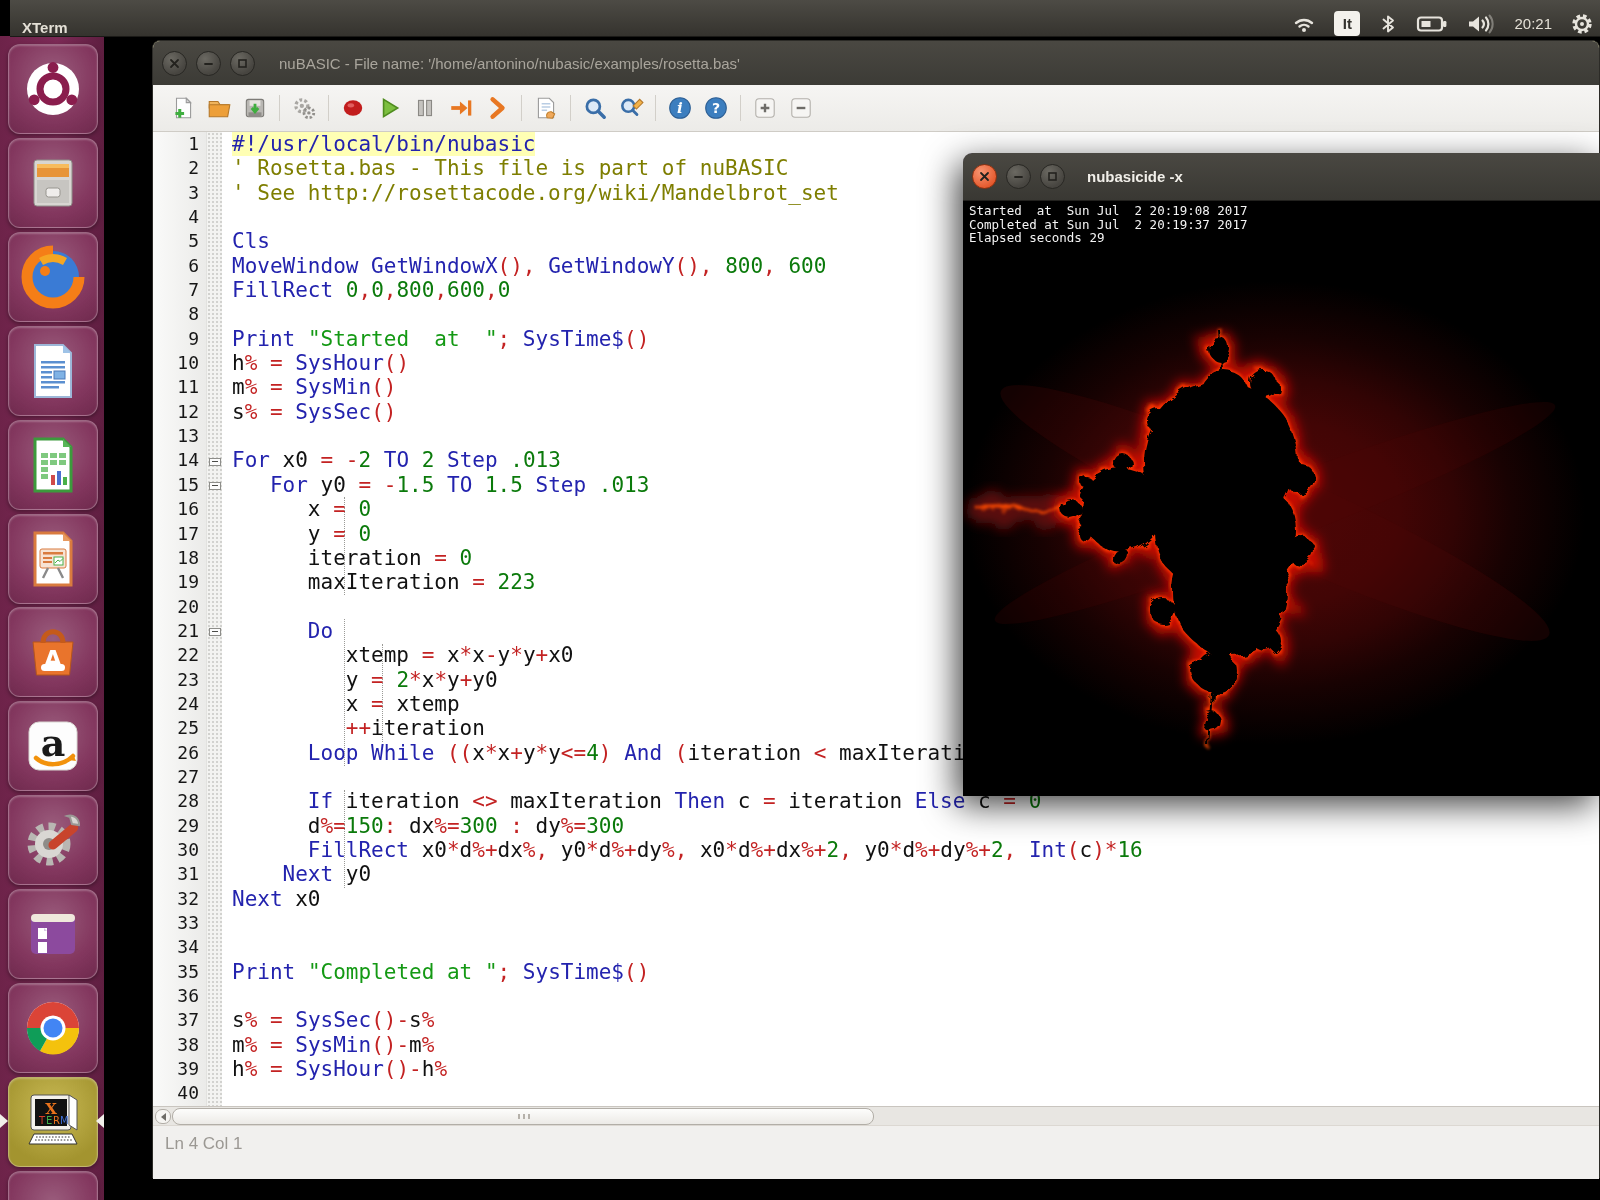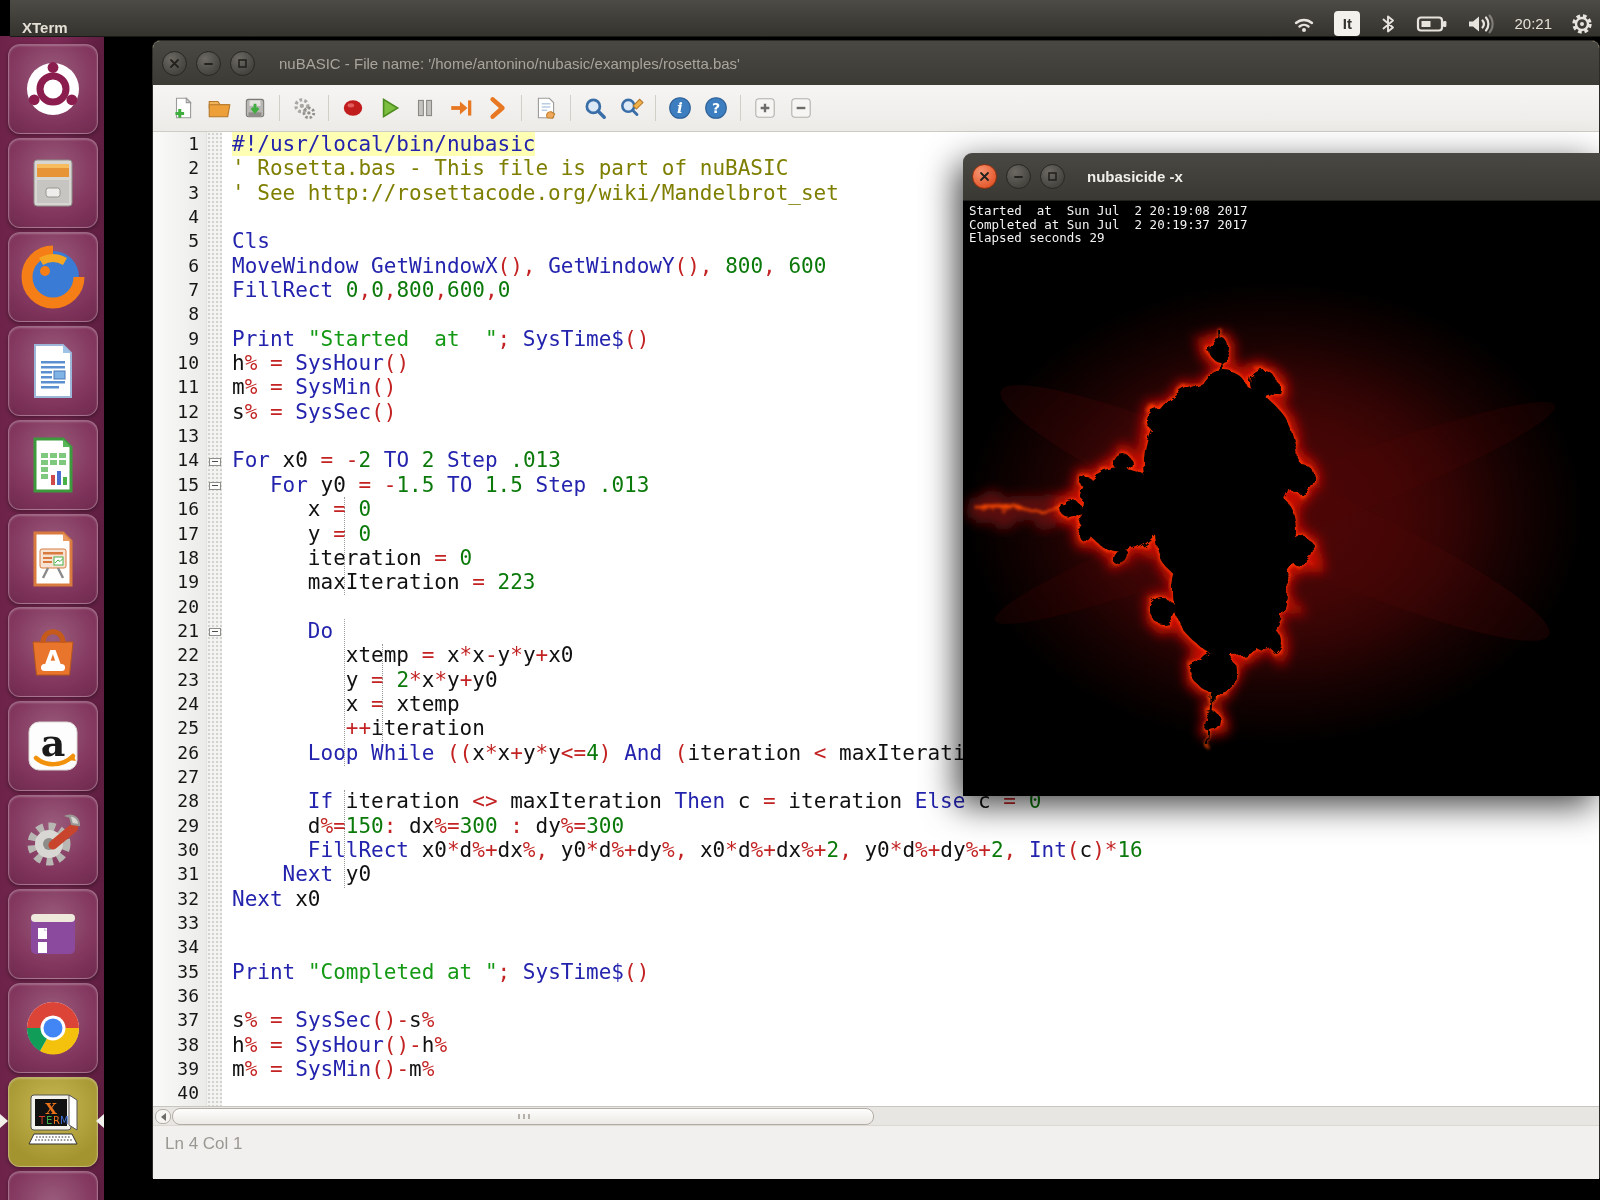--- a/index.html
+++ b/index.html
@@ -509,22 +509,22 @@
           <div class="cl">      <span class="tok-k">If</span><span class="tok-p"> iteration </span><span class="tok-o">&lt;&gt;</span><span class="tok-p"> maxIteration </span><span class="tok-k">Then</span><span class="tok-p"> c </span><span class="tok-o">=</span><span class="tok-p"> iteration </span><span class="tok-k">Else</span><span class="tok-p"> c </span><span class="tok-o">=</span><span class="tok-p"> </span><span class="tok-n">0</span></div>
           <div class="cl">      <span class="tok-p">d</span><span class="tok-o">%=</span><span class="tok-n">150</span><span class="tok-o">:</span><span class="tok-p"> dx</span><span class="tok-o">%=</span><span class="tok-n">300</span><span class="tok-p"> </span><span class="tok-o">:</span><span class="tok-p"> dy</span><span class="tok-o">%=</span><span class="tok-n">300</span></div>
           <div class="cl">      <span class="tok-k">FillRect</span><span class="tok-p"> x0</span><span class="tok-o">*</span><span class="tok-p">d</span><span class="tok-o">%+</span><span class="tok-p">dx</span><span class="tok-o">%</span><span class="tok-o">, </span><span class="tok-p">y0</span><span class="tok-o">*</span><span class="tok-p">d</span><span class="tok-o">%+</span><span class="tok-p">dy</span><span class="tok-o">%</span><span class="tok-o">, </span><span class="tok-p">x0</span><span class="tok-o">*</span><span class="tok-p">d</span><span class="tok-o">%+</span><span class="tok-p">dx</span><span class="tok-o">%+</span><span class="tok-n">2</span><span class="tok-o">, </span><span class="tok-p">y0</span><span class="tok-o">*</span><span class="tok-p">d</span><span class="tok-o">%+</span><span class="tok-p">dy</span><span class="tok-o">%+</span><span class="tok-n">2</span><span class="tok-o">, </span><span class="tok-k">Int</span><span class="tok-o">(</span><span class="tok-p">c</span><span class="tok-o">)*</span><span class="tok-n">16</span></div>
           <div class="cl">    <span class="tok-k">Next</span><span class="tok-p"> y0</span></div>
           <div class="cl"><span class="tok-k">Next</span><span class="tok-p"> x0</span></div>
           <div class="cl"></div>
           <div class="cl"></div>
           <div class="cl"><span class="tok-k">Print</span><span class="tok-p"> </span><span class="tok-s">"Completed at "</span><span class="tok-o">;</span><span class="tok-p"> </span><span class="tok-k">SysTime$</span><span class="tok-o">()</span></div>
           <div class="cl"></div>
           <div class="cl"><span class="tok-p">s</span><span class="tok-o">%</span><span class="tok-p"> </span><span class="tok-o">=</span><span class="tok-p"> </span><span class="tok-k">SysSec</span><span class="tok-o">()-</span><span class="tok-p">s</span><span class="tok-o">%</span></div>
+          <div class="cl"><span class="tok-p">m</span><span class="tok-o">%</span><span class="tok-p"> </span><span class="tok-o">=</span><span class="tok-p"> </span><span class="tok-k">SysMin</span><span class="tok-o">()-</span><span class="tok-p">m</span><span class="tok-o">%</span></div>
           <div class="cl"><span class="tok-p">h</span><span class="tok-o">%</span><span class="tok-p"> </span><span class="tok-o">=</span><span class="tok-p"> </span><span class="tok-k">SysHour</span><span class="tok-o">()-</span><span class="tok-p">h</span><span class="tok-o">%</span></div>
-          <div class="cl"><span class="tok-p">m</span><span class="tok-o">%</span><span class="tok-p"> </span><span class="tok-o">=</span><span class="tok-p"> </span><span class="tok-k">SysMin</span><span class="tok-o">()-</span><span class="tok-p">m</span><span class="tok-o">%</span></div>
           <div class="cl"></div>
         </div>
     </div>
     <div id="hscroll">
       <div class="scroll-arrow">
           <span></span>
         </div>
       <div class="scroll-thumb">
         <div class="grip">
             <i></i>

